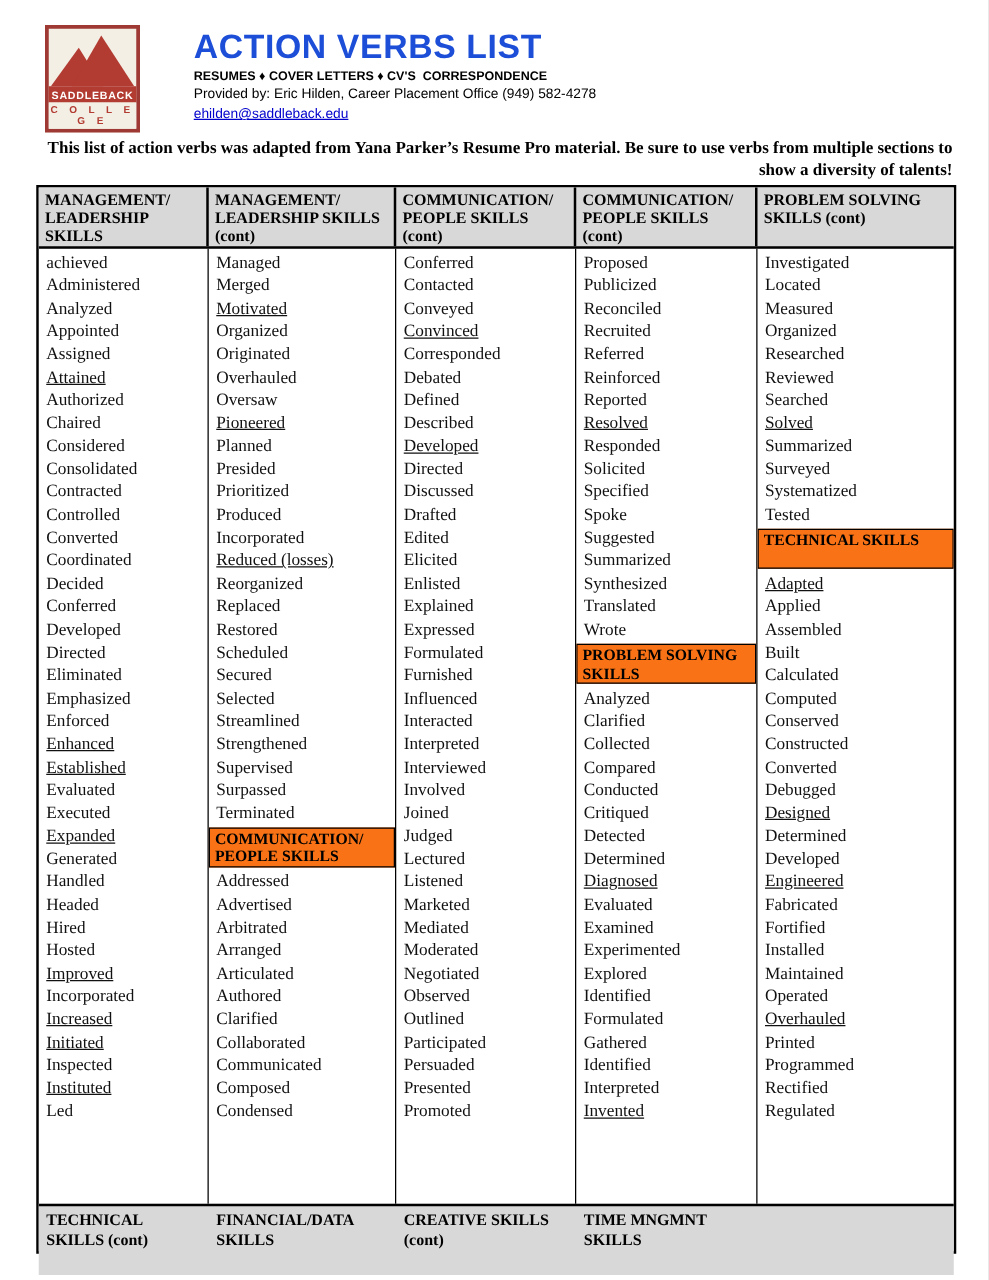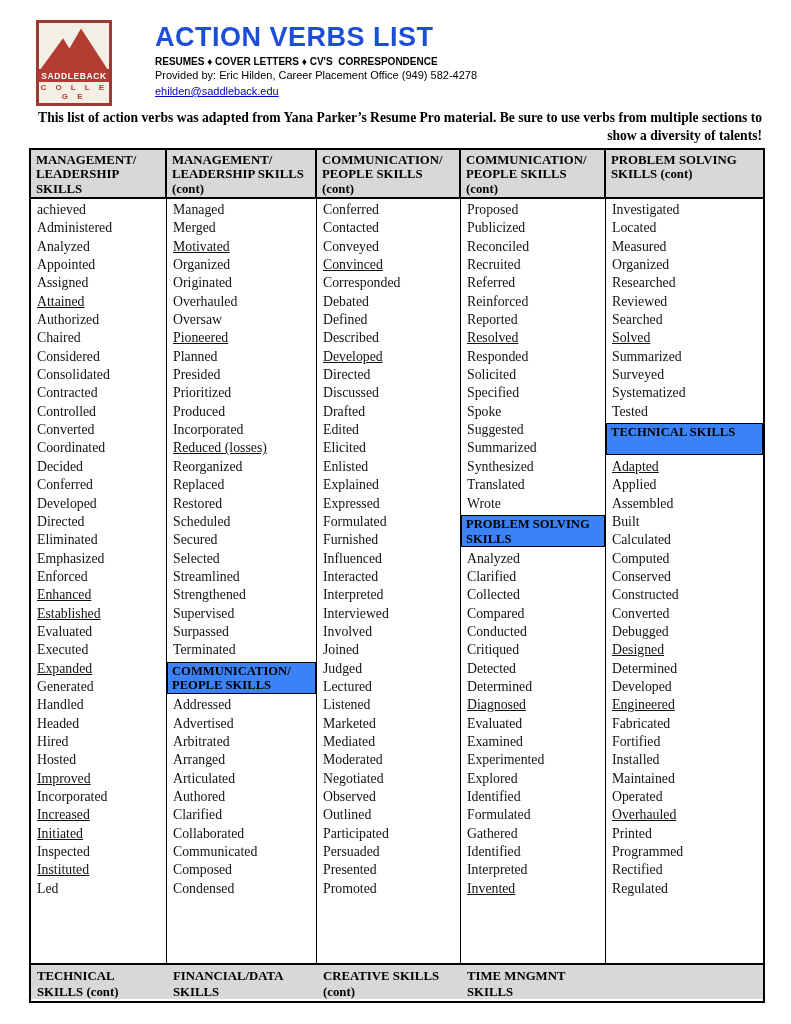--- a/index.html
+++ b/index.html
@@ -44,26 +44,26 @@
     font-weight:bold; font-size:12.8px; line-height:14.3px; white-space:pre-line;
     padding:3px 2px 0 5px; border-right:2px solid #000; color:#000;
   }
   .thead .hcell:last-child { border-right:none; }
   .tbody { display:flex; height:764px; }
   .col { padding:2px 0 0 6px; border-right:1.5px solid #000; overflow:hidden; }
   .col:last-child { border-right:none; }
   .verb { height:18.35px; font-size:13.8px; line-height:18px; white-space:nowrap; }
   .verb.u { text-decoration:underline; }
   .section-box {
-    height:32px; margin:2px 0 2.7px -6px; border:1.5px solid #000; background:#3b82f6;
+    height:32px; margin:2px 0 2.7px -6px; border:1.5px solid #000; background:#f97316;
     font-weight:bold; font-size:12.6px; line-height:14.8px; padding:1px 2px 0 4px;
     white-space:pre-line; color:#000;
   }
   .tfoot {
-    display:flex; height:36px; background:#d8d8d8; border-top:2.5px solid #000;
+    display:flex; height:57px; background:#d8d8d8; border-top:2.5px solid #000;
   }
   .tfoot .fcell {
     font-weight:bold; font-size:12.8px; line-height:15.5px; white-space:pre-line;
     padding:4px 2px 0 6px; color:#000;
   }
   .w1 { width:136px; } .w2 { width:150px; } .w3 { width:144px; } .w4 { width:145px; } .w5 { width:157px; }
 </style>
 </head>
 <body>
 

